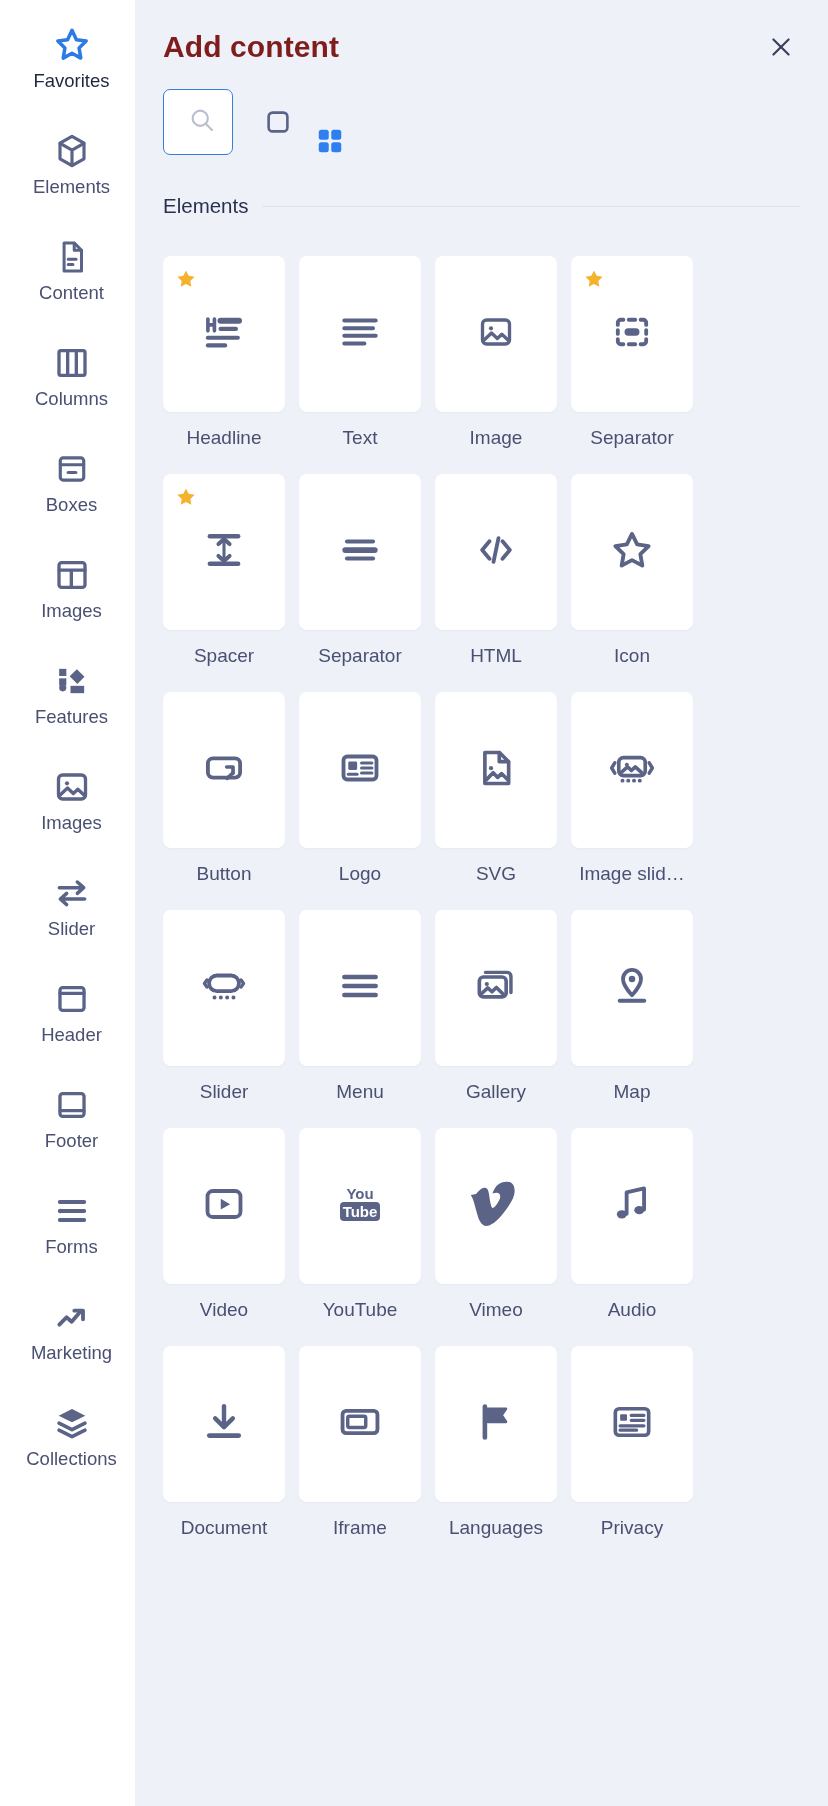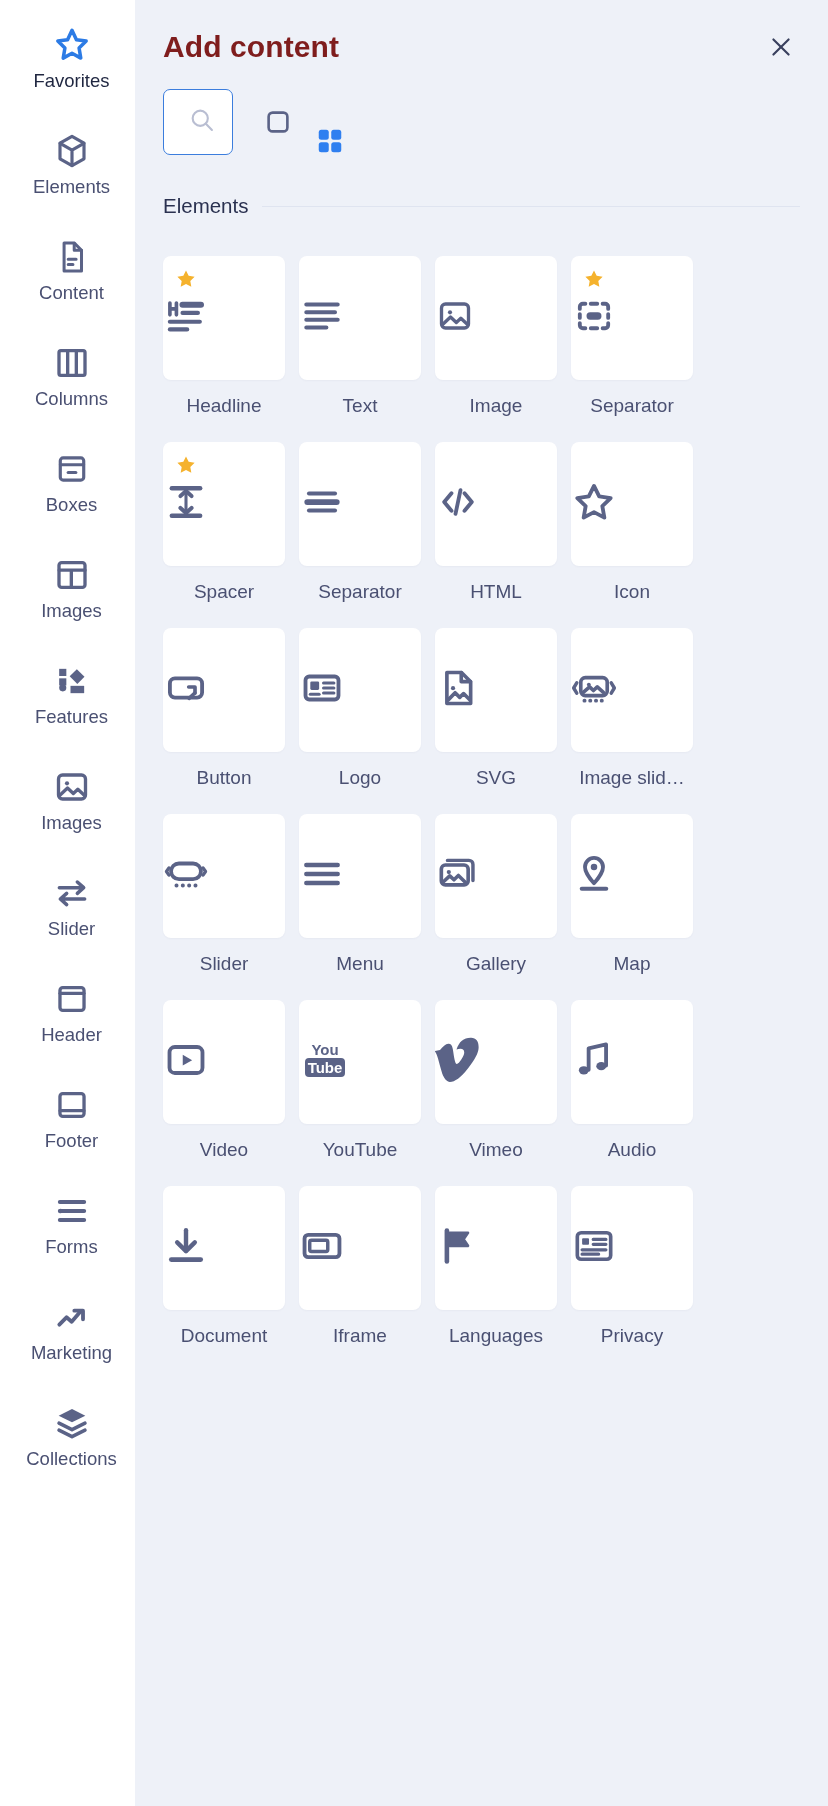--- a/index.html
+++ b/index.html
@@ -79,23 +79,23 @@
   .grid {
     display: grid;
     grid-template-columns: repeat(4, 122px);
     column-gap: 14px;
     row-gap: 0px;
     margin-top: 38px;
   }
   .cell { width: 122px; }
   .tile {
     position: relative;
-    width: 122px; height: 124px;
+    width: 122px; height: 156px;
     background: #ffffff; border-radius: 8px;
-    display: flex; align-items: center; 
+    display: flex; align-items: center; justify-content: center;
     color: #5b6387; cursor: pointer;
     box-shadow: 0 1px 2px rgba(40,50,90,0.04);
   }
   .star {
     position: absolute; left: 12px; top: 12px; color: #f5b22d; line-height: 0;
   }
   .tile-label {
     text-align: center; font-size: 19px; color: #4a5072;
     margin-top: 15px; margin-bottom: 25px;
     white-space: nowrap; overflow: hidden; text-overflow: ellipsis;

